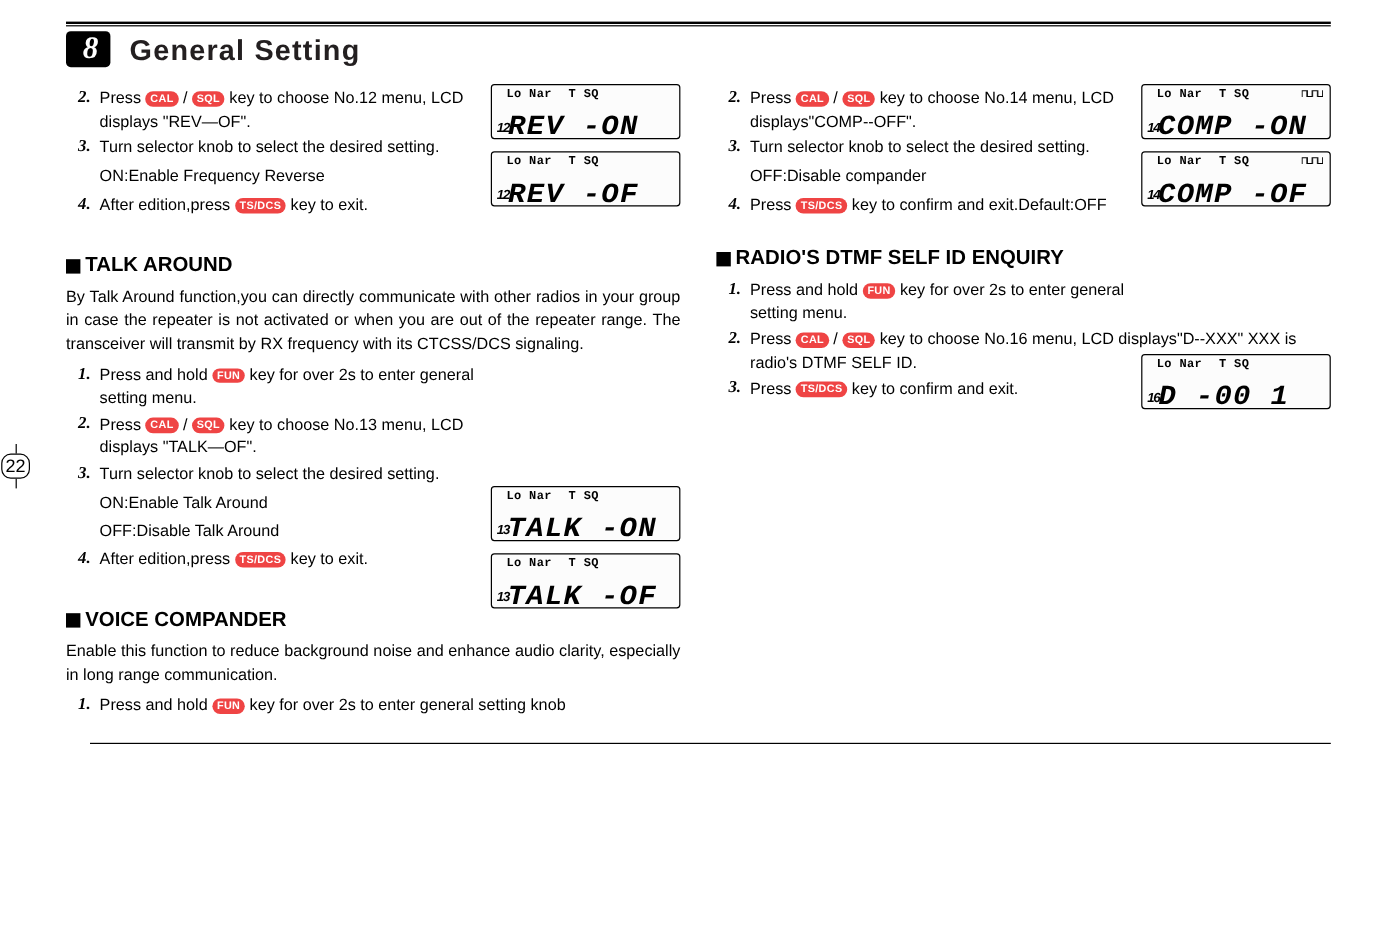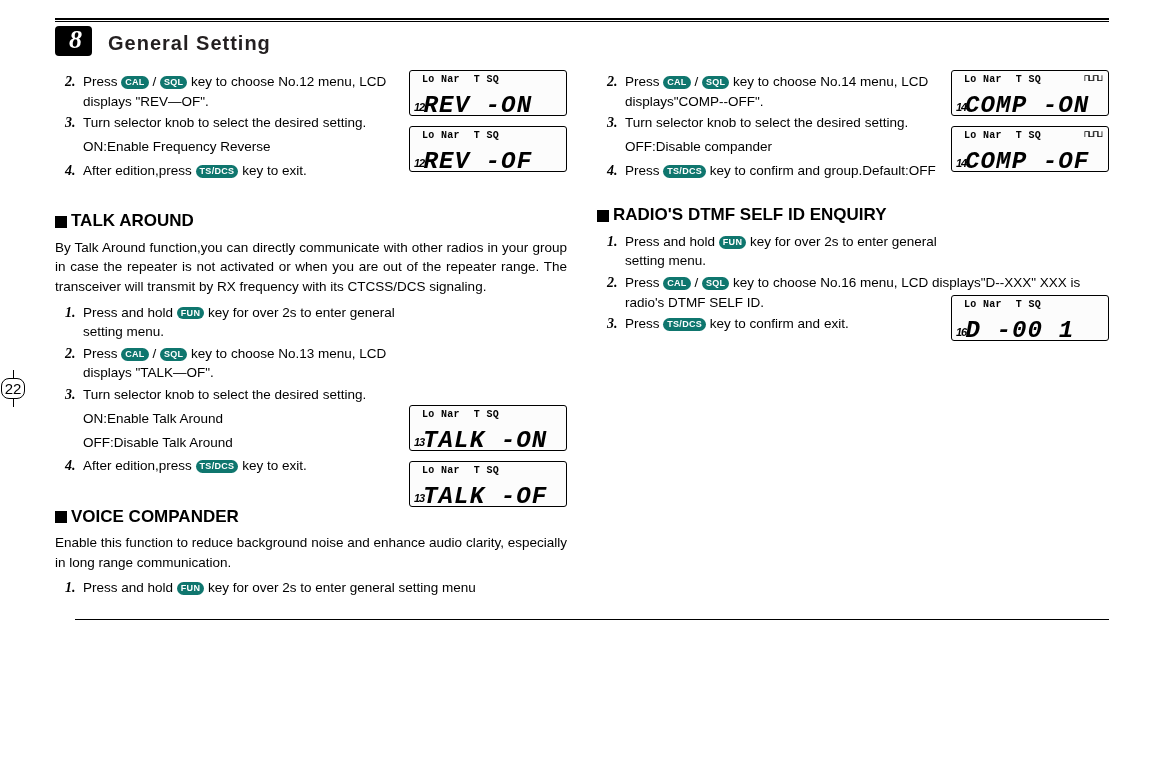--- a/index.html
+++ b/index.html
@@ -42,21 +42,21 @@
     font-family: Georgia, 'Times New Roman', serif;
     line-height: 1;
     display: flex;
     align-items: center;
     height: 30px;
     position: relative;
     top: -2px;
   }
   .chapter-title {
     font-weight: bold;
-    font-size: 20px;
+    font-size: 24px;
     letter-spacing: 1px;
     font-family: "Arial Black", Arial, sans-serif;
     color: #231f20;
   }
   .columns {
     display: flex;
     gap: 30px;
   }
   .col {
     flex: 1;
@@ -79,21 +79,21 @@
   .step-body {
     flex: 1;
   }
   .indent {
     margin-left: 28px;
     margin-top: 4px;
     margin-bottom: 4px;
   }
   .key {
     display: inline-block;
-    background: #0f766e;
+    background: #ef4444;
     color: #fff;
     font-size: 9px;
     font-weight: bold;
     padding: 1px 4px;
     border-radius: 7px;
     vertical-align: middle;
     line-height: 1.2;
     letter-spacing: 0.3px;
     min-width: 20px;
     text-align: center;
@@ -318,21 +318,21 @@
       </div>
 
       <div class="section-head">
         <div class="sq"></div>
         <div class="ttl">VOICE COMPANDER</div>
       </div>
       <div class="para">Enable this function to reduce background noise and enhance audio clarity, especially in long range communication.</div>
       <div class="step">
         <div class="step-num">1.</div>
         <div class="step-body">
-          <span>Press and hold </span><span class="key">FUN</span><span> key for over 2s to enter general setting  menu</span>
+          <span>Press and hold </span><span class="key">FUN</span><span> key for over 2s to enter general setting  knob</span>
         </div>
       </div>
     </div>
 
     <div class="col">
 
       <div class="lcd" style="top:0px;">
         <div class="topline">
             <span>Lo Nar</span>
             <span>T SQ</span>
@@ -364,21 +364,21 @@
         </div>
       </div>
       <div class="step">
         <div class="step-num">3.</div>
         <div class="step-body step-body-narrow">Turn selector knob to select the desired setting.</div>
       </div>
       <div class="indent">OFF:Disable compander</div>
       <div class="step">
         <div class="step-num">4.</div>
         <div class="step-body">
-          <span>Press </span><span class="key">TS/DCS</span><span> key to confirm and group.Default:OFF</span>
+          <span>Press </span><span class="key">TS/DCS</span><span> key to confirm and exit.Default:OFF</span>
         </div>
       </div>
 
       <div class="section-head" style="margin-top:22px;">
         <div class="sq"></div>
         <div class="ttl">RADIO'S DTMF SELF ID ENQUIRY</div>
       </div>
 
       <div class="lcd" style="top:225px;">
         <div class="topline">

